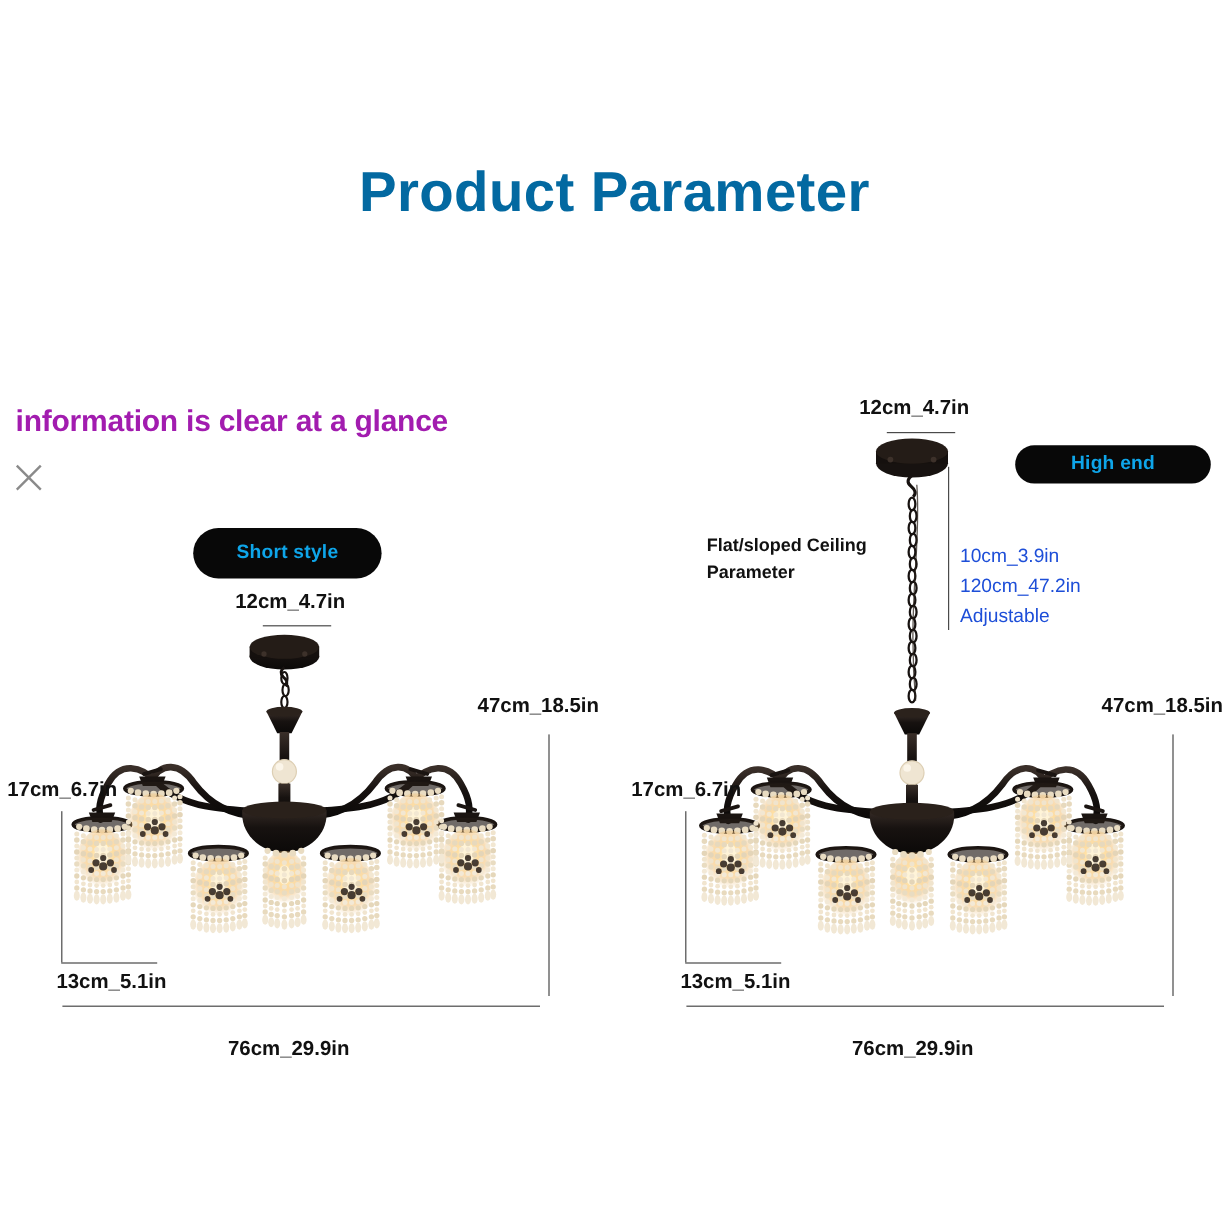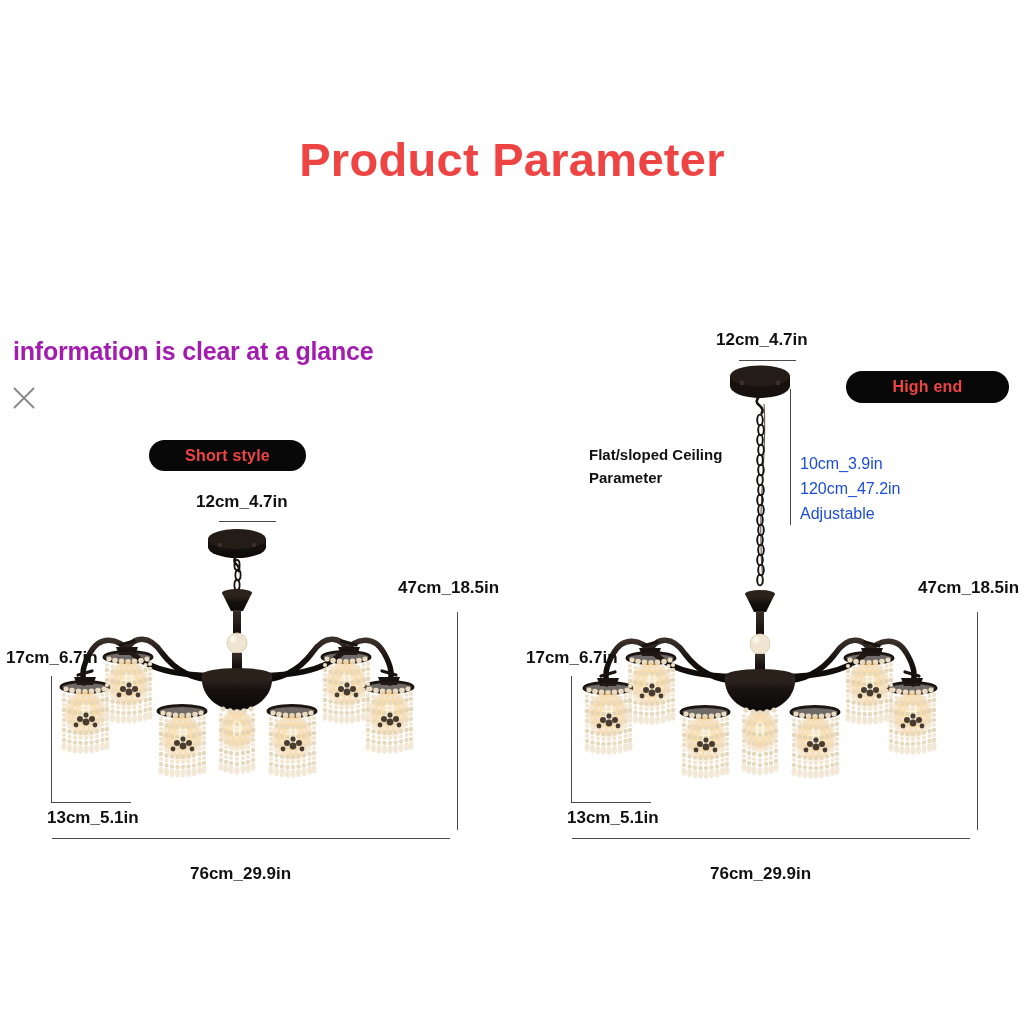--- a/index.html
+++ b/index.html
@@ -11,45 +11,45 @@
     overflow:hidden;
     position:relative;
   }
   .page{position:absolute;inset:0;}
 
   
   .title{
     position:absolute;left:0;right:0;top:132px;
     text-align:center;
     font-size:47px;font-weight:700;letter-spacing:.3px;
-    color:#ef4444;
+    color:#0369a1;
   }
 
   
   .headline{
     position:absolute;left:13px;top:337px;
     font-size:25px;font-weight:700;color:#a21caf;
     letter-spacing:-.2px;
   }
   .xglyph{
     position:absolute;left:9px;top:383px;
     width:30px;height:30px;color:#8a8a8a;
   }
   .xglyph svg{display:block;}
 
   
   .pill{
     position:absolute;
-    background:#080808;color:#ef4444;
+    background:#080808;color:#0ea5e9;
     border-radius:22px;
     font-size:16px;font-weight:700;
     display:flex;align-items:center;justify-content:center;
     letter-spacing:.2px;
   }
-  #pill-short{left:149px;top:440px;width:157px;height:31px;}
+  #pill-short{left:161px;top:440px;width:157px;height:42px;}
   #pill-high{left:846px;top:371px;width:163px;height:32px;}
 
   
   .dim{position:absolute;font-size:17px;font-weight:700;color:#111;white-space:nowrap;text-align:center;}
   .note{position:absolute;font-size:15px;font-weight:700;color:#111;line-height:1.5;white-space:nowrap;}
   .noteL{position:absolute;font-size:16px;font-weight:400;color:#1d4ed8;line-height:1.55;white-space:nowrap;}
 
   
   .hline{position:absolute;height:1px;background:#4a4a4a;}
   .vline{position:absolute;width:1px;background:#4a4a4a;}

